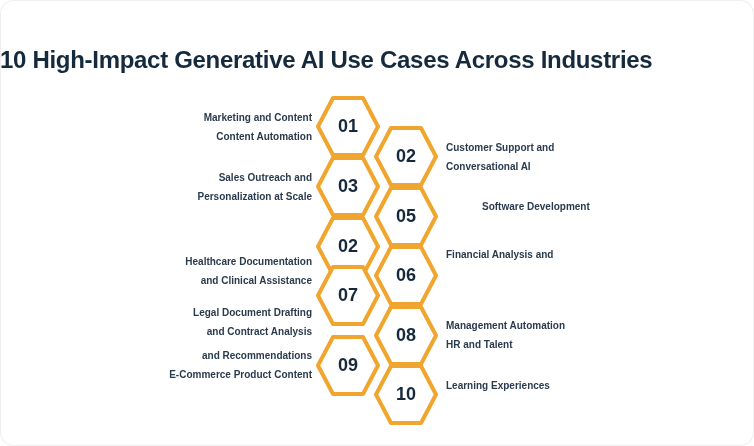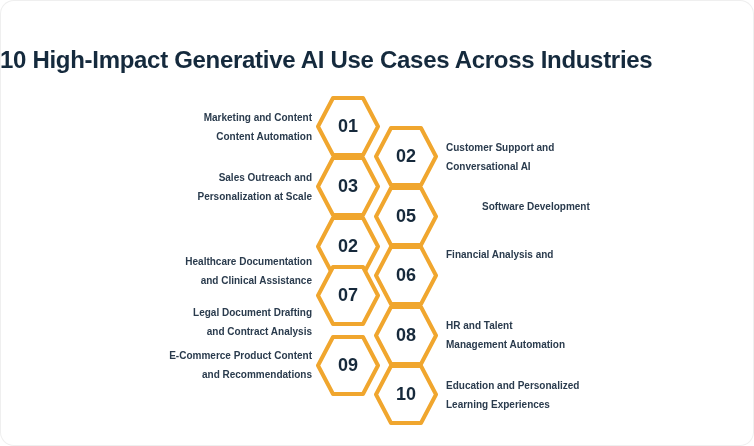--- a/index.html
+++ b/index.html
@@ -153,39 +153,38 @@
     <span>and Contract Analysis</span>
   </div>
 
   <div class="hex" style="left:374px;top:305px;">
     <svg viewBox="0 0 64 61">
         <polygon points="2,30.5 17,2 47,2 62,30.5 47,59 17,59"></polygon>
       </svg>
     <span class="num">08</span>
   </div>
   <div class="lbl side-right" style="left:446px;top:316px;">
+    <span>Management Automation</span>
     <span>HR and Talent</span>
-    <span>Management Automation</span>
   </div>
 
   <div class="hex" style="left:316px;top:335px;">
     <svg viewBox="0 0 64 61">
         <polygon points="2,30.5 17,2 47,2 62,30.5 47,59 17,59"></polygon>
       </svg>
     <span class="num">09</span>
   </div>
   <div class="lbl side-left" style="right:442px;top:346px;">
+    <span>and Recommendations</span>
     <span>E-Commerce Product Content</span>
-    <span>and Recommendations</span>
   </div>
 
   <div class="hex" style="left:374px;top:364px;">
     <svg viewBox="0 0 64 61">
         <polygon points="2,30.5 17,2 47,2 62,30.5 47,59 17,59"></polygon>
       </svg>
     <span class="num">10</span>
   </div>
   <div class="lbl side-right" style="left:446px;top:376px;">
-    <span>Education and Personalized</span>
     <span>Learning Experiences</span>
   </div>
 
 </div>
 
 </body></html>

